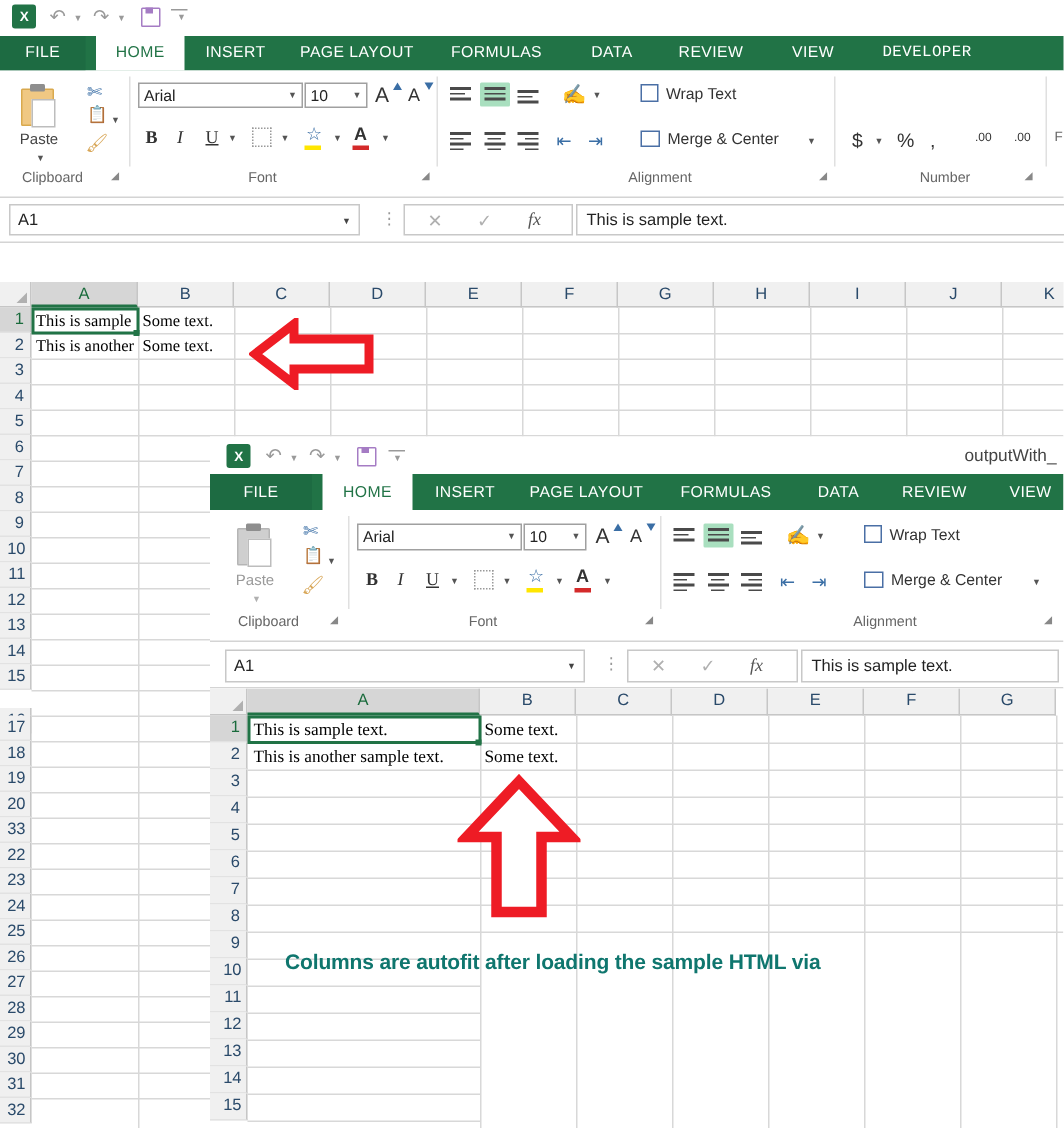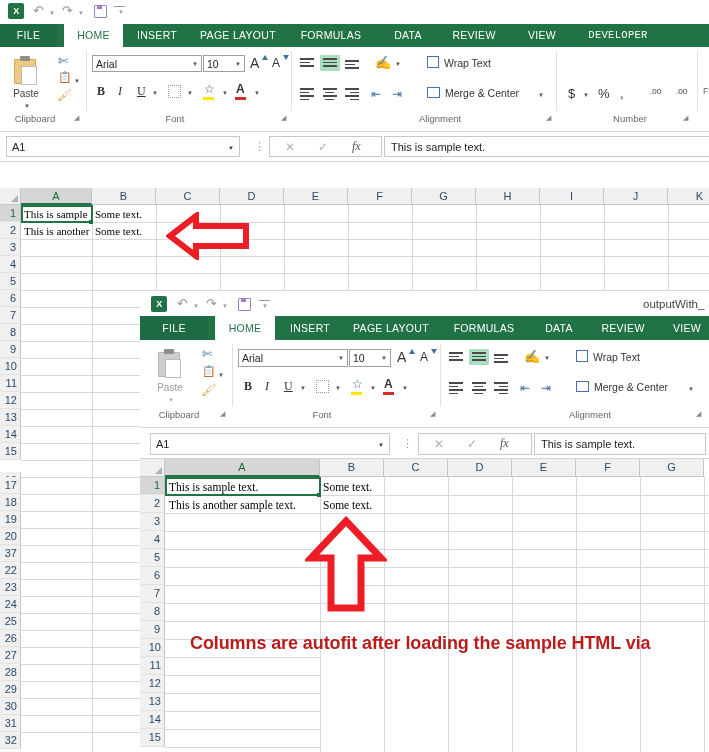--- a/index.html
+++ b/index.html
@@ -322,23 +322,23 @@
   .annot {
     position:absolute;
     color:#f0222c;
     font-weight:bold;
     font-size:13.5px;
     white-space:nowrap;
     letter-spacing:-0.1px;
   }
   .annot2 {
     position:absolute;
-    color:#b91c1c;
+    color:#0f766e;
     font-weight:bold;
-    font-size:18px;
+    font-size:14px;
     white-space:nowrap;
     letter-spacing:-0.1px;
   }
 
   
   .arrow { position:absolute; }
 
   
   #inner-window {
     position:absolute;
@@ -533,21 +533,21 @@
     <div class="rowhdr" style="left:0px; top:187px; width:21px; height:17px; padding-right:3px;">11</div>
     <div class="rowhdr" style="left:0px; top:204px; width:21px; height:17px; padding-right:3px;">12</div>
     <div class="rowhdr" style="left:0px; top:221px; width:21px; height:17px; padding-right:3px;">13</div>
     <div class="rowhdr" style="left:0px; top:238px; width:21px; height:17px; padding-right:3px;">14</div>
     <div class="rowhdr" style="left:0px; top:255px; width:21px; height:17px; padding-right:3px;">15</div>
     <div class="rowhdr" style="left:0px; top:284px; width:21px; height:17px; padding-right:3px;">16</div>
     <div class="rowhdr" style="left:0px; top:289px; width:21px; height:17px; padding-right:3px;">17</div>
     <div class="rowhdr" style="left:0px; top:306px; width:21px; height:17px; padding-right:3px;">18</div>
     <div class="rowhdr" style="left:0px; top:323px; width:21px; height:17px; padding-right:3px;">19</div>
     <div class="rowhdr" style="left:0px; top:340px; width:21px; height:17px; padding-right:3px;">20</div>
-    <div class="rowhdr" style="left:0px; top:357px; width:21px; height:17px; padding-right:3px;">37</div>
+    <div class="rowhdr" style="left:0px; top:357px; width:21px; height:17px; padding-right:3px;">33</div>
     <div class="rowhdr" style="left:0px; top:374px; width:21px; height:17px; padding-right:3px;">22</div>
     <div class="rowhdr" style="left:0px; top:391px; width:21px; height:17px; padding-right:3px;">23</div>
     <div class="rowhdr" style="left:0px; top:408px; width:21px; height:17px; padding-right:3px;">24</div>
     <div class="rowhdr" style="left:0px; top:425px; width:21px; height:17px; padding-right:3px;">25</div>
     <div class="rowhdr" style="left:0px; top:442px; width:21px; height:17px; padding-right:3px;">26</div>
     <div class="rowhdr" style="left:0px; top:459px; width:21px; height:17px; padding-right:3px;">27</div>
     <div class="rowhdr" style="left:0px; top:476px; width:21px; height:17px; padding-right:3px;">28</div>
     <div class="rowhdr" style="left:0px; top:493px; width:21px; height:17px; padding-right:3px;">29</div>
     <div class="rowhdr" style="left:0px; top:510px; width:21px; height:17px; padding-right:3px;">30</div>
     <div class="rowhdr" style="left:0px; top:527px; width:21px; height:17px; padding-right:3px;">31</div>

